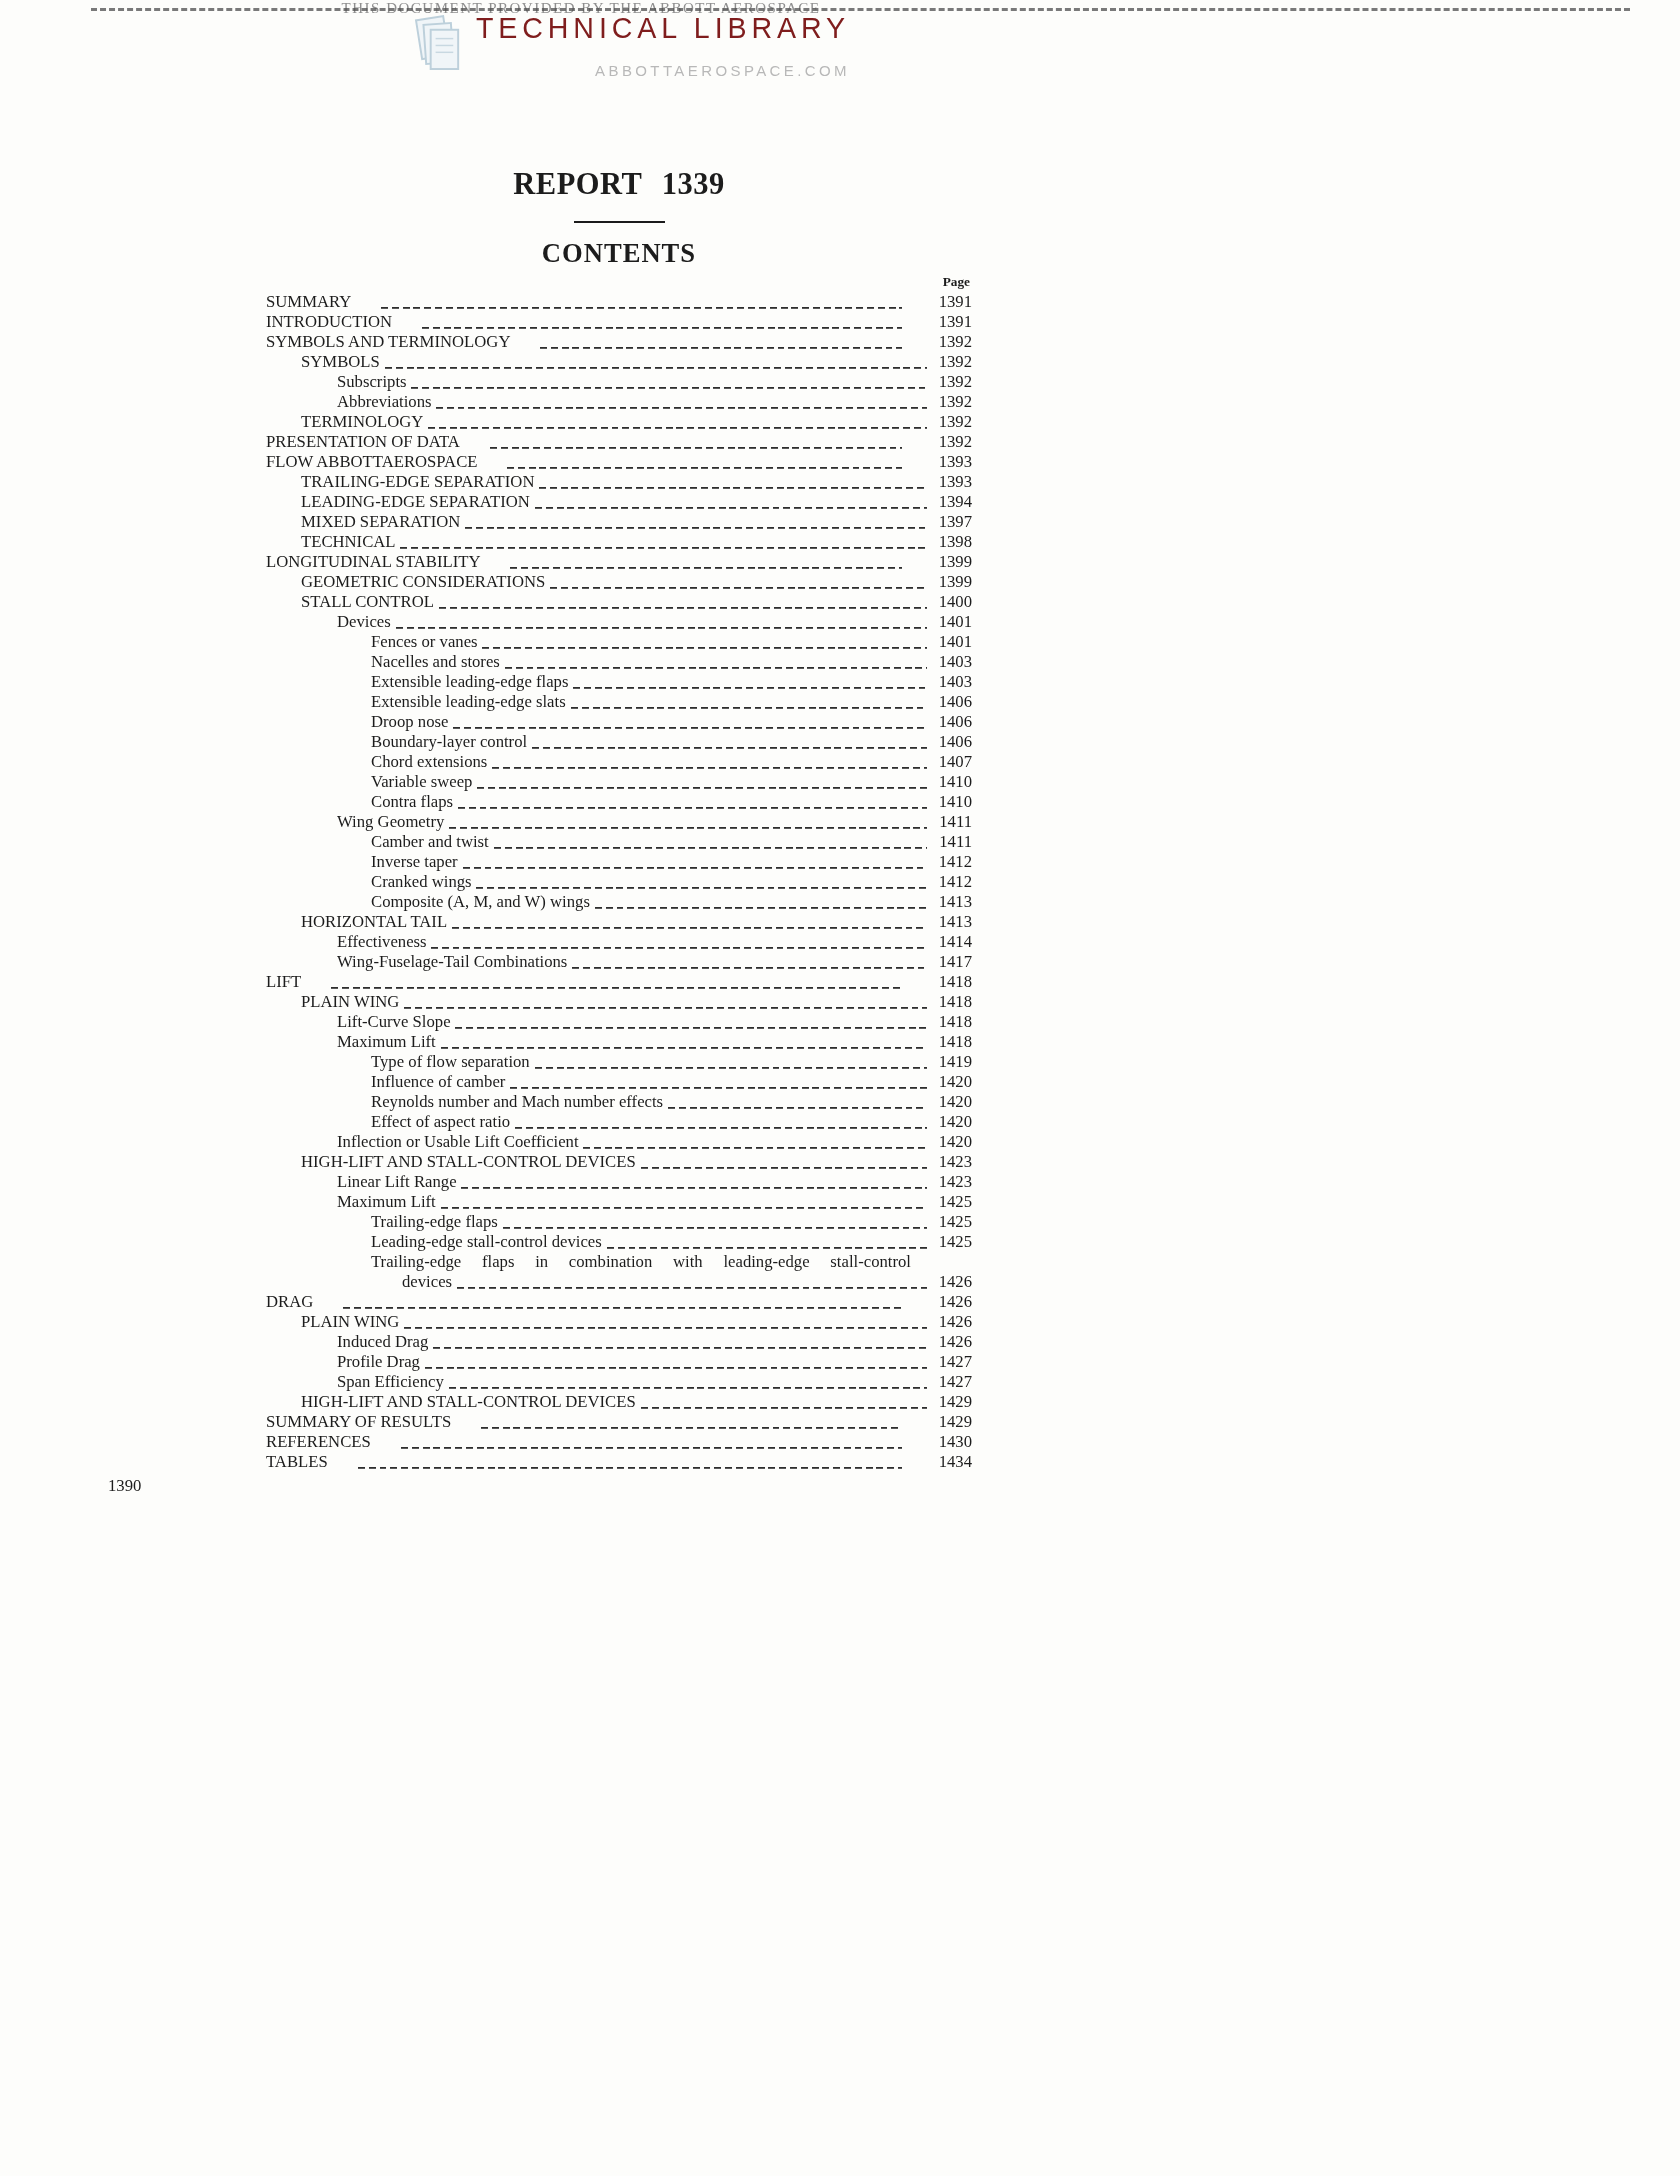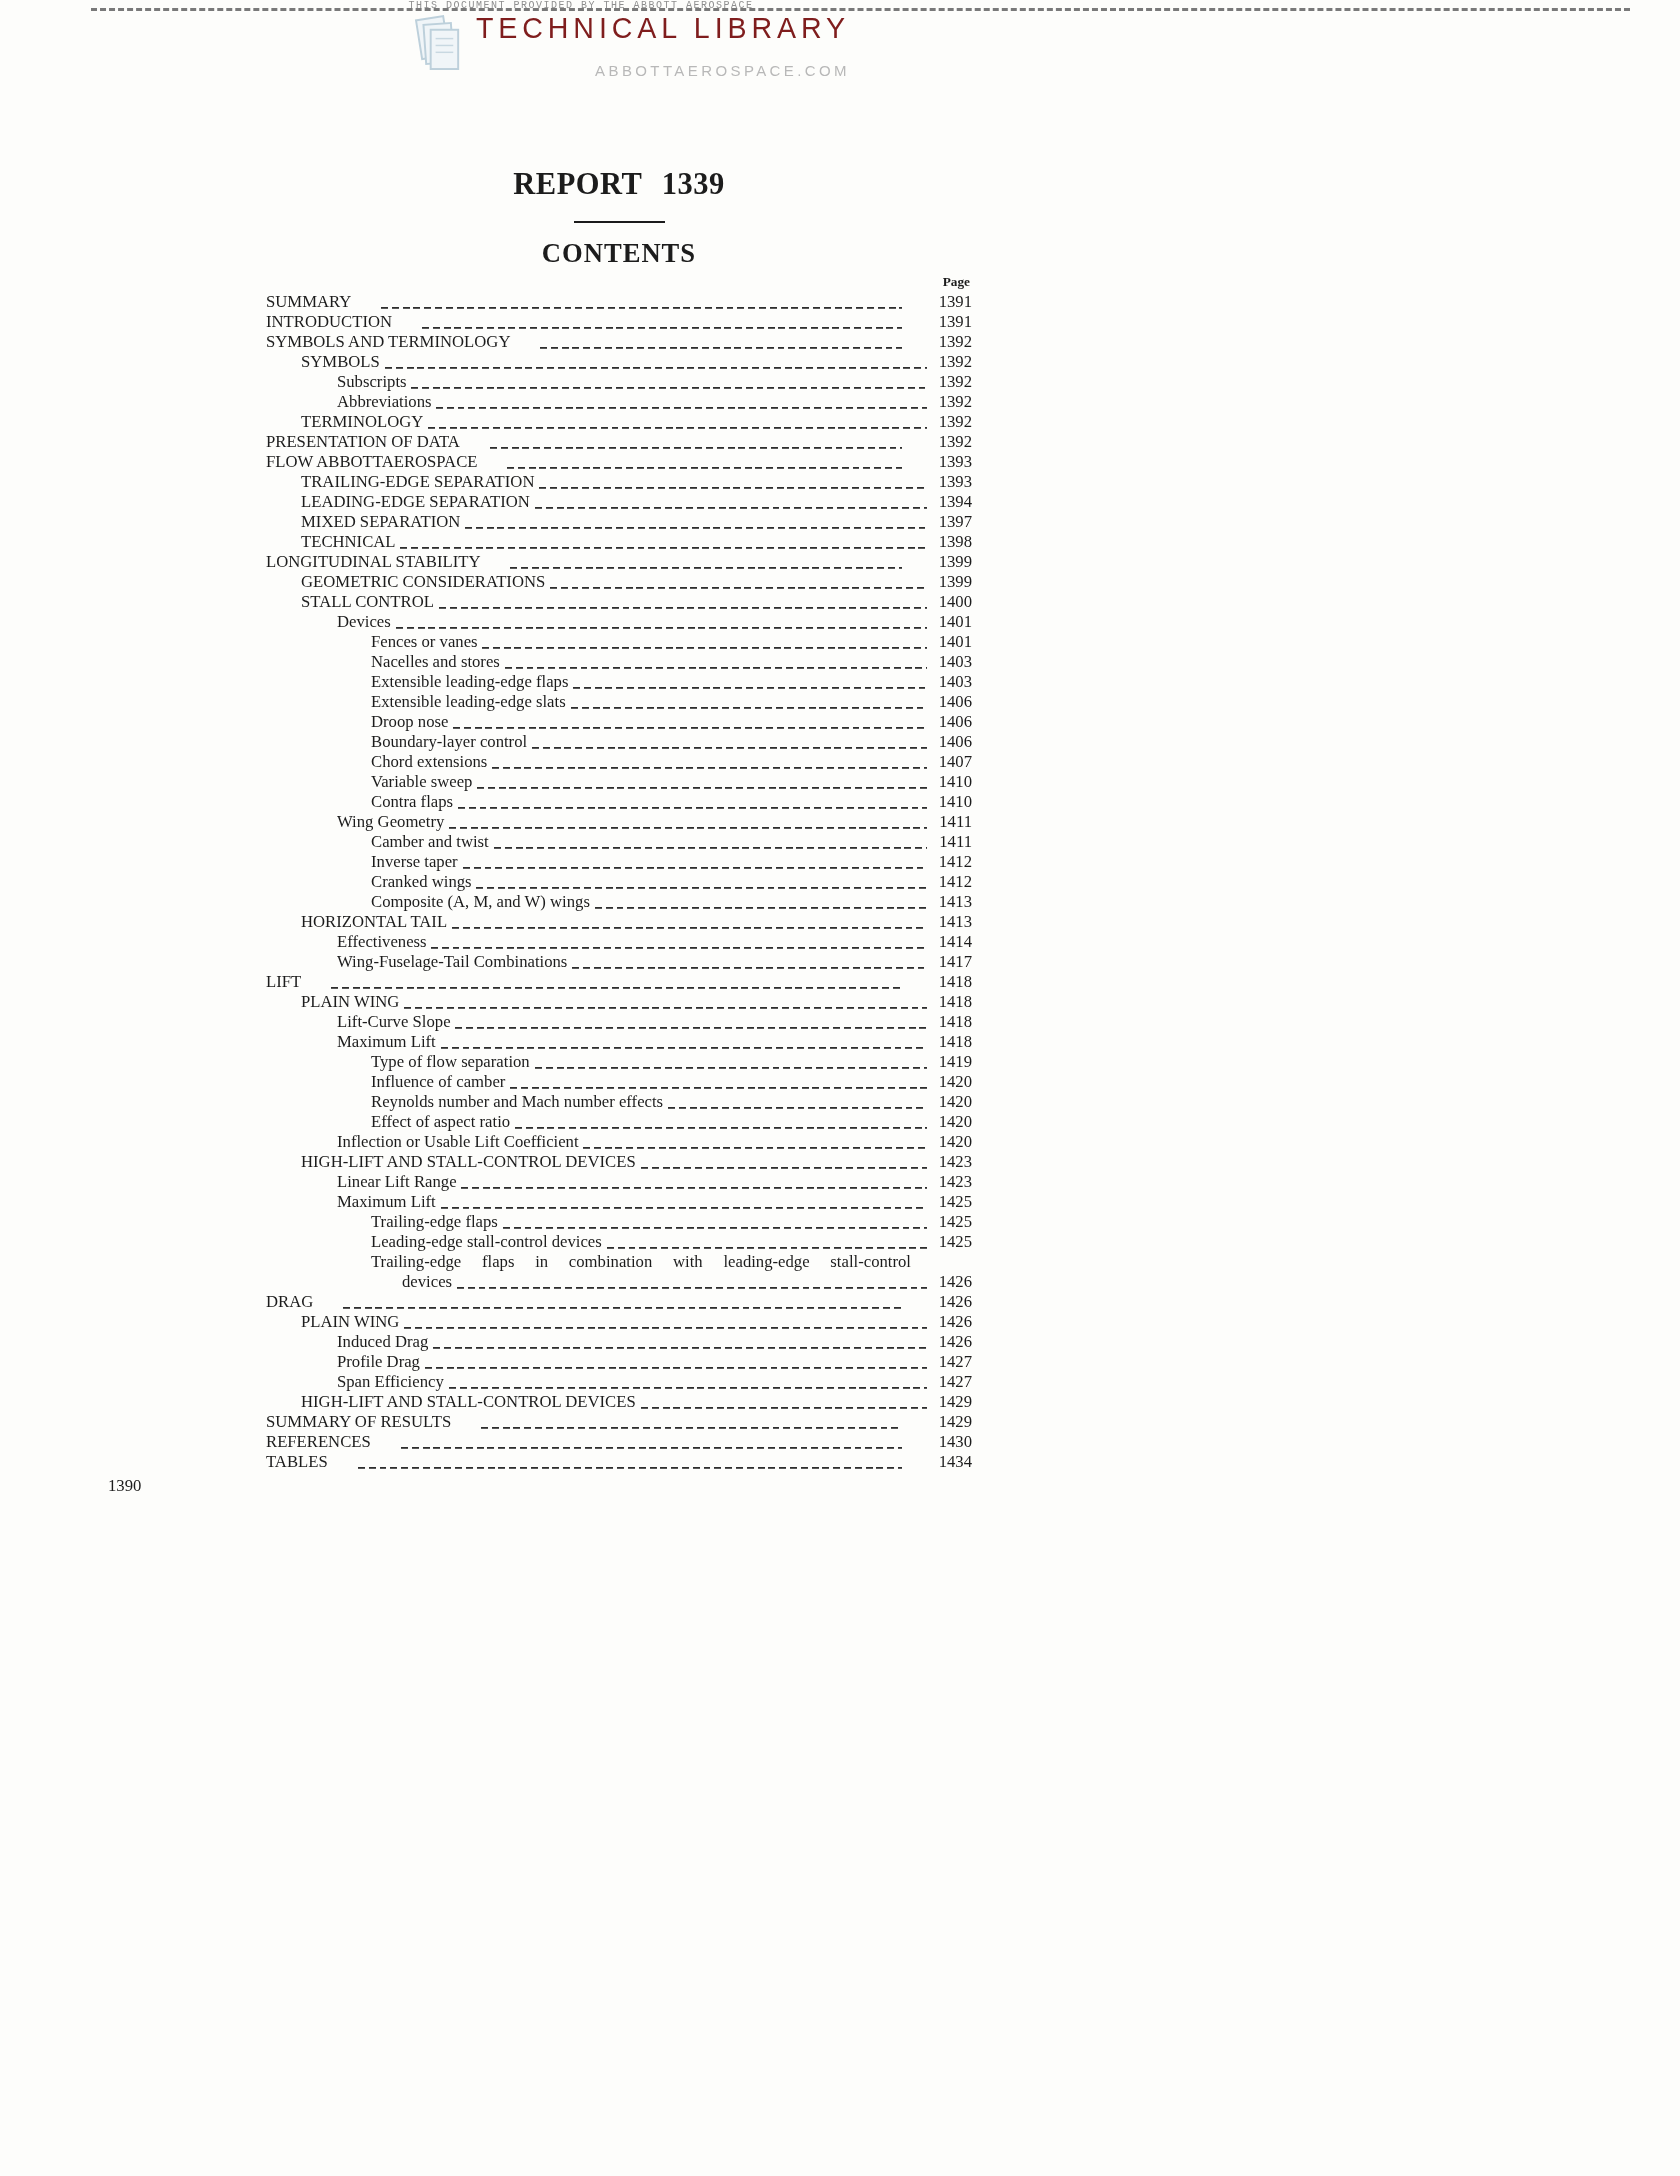--- a/index.html
+++ b/index.html
@@ -18,22 +18,22 @@
   .scan-line {
     position: absolute;
     top: 7.9px; left: 91px; right: 51px;
     border-top: 3px dashed #4e4e4e;
     opacity: .75;
   }
   .top-provenance {
     position: absolute;
     top: 0; left: 236px; width: 690px;
     text-align: center;
-    font-family: Liberation Mono, monospace;
-    font-size: 10px;
+    font-family: Liberation Serif, serif;
+    font-size: 15px;
     letter-spacing: 1.5px;
     color: #8f8f8f;
     white-space: nowrap;
   }
 
   .tl-header {
     position: absolute;
     top: 12.8px; left: 414px;
     display: flex;
     align-items: flex-start;

